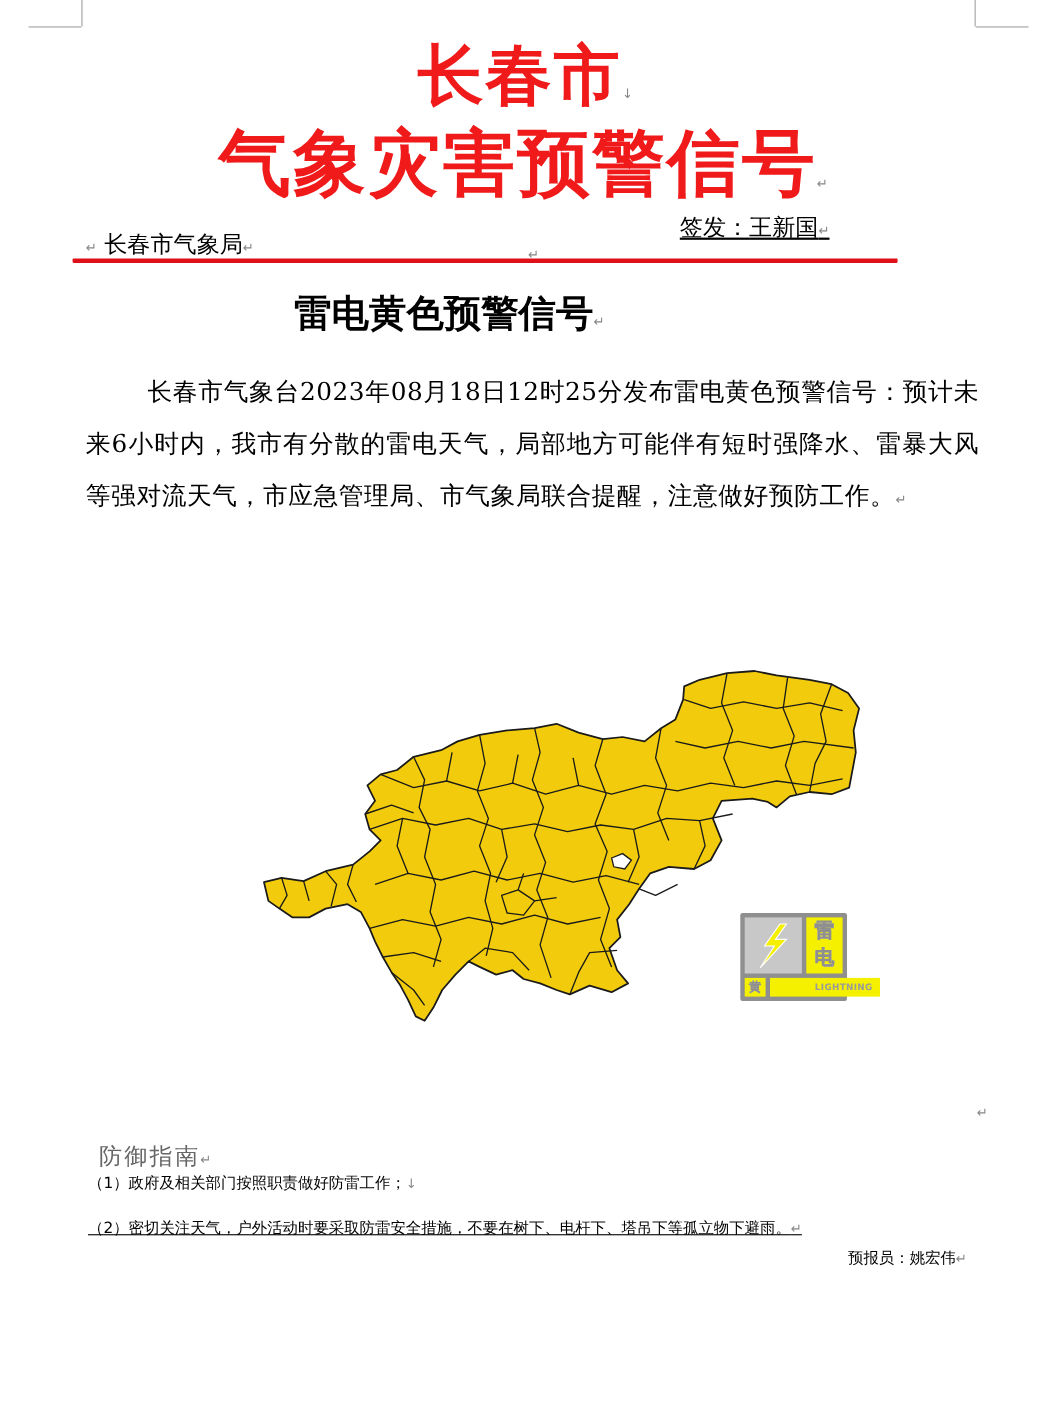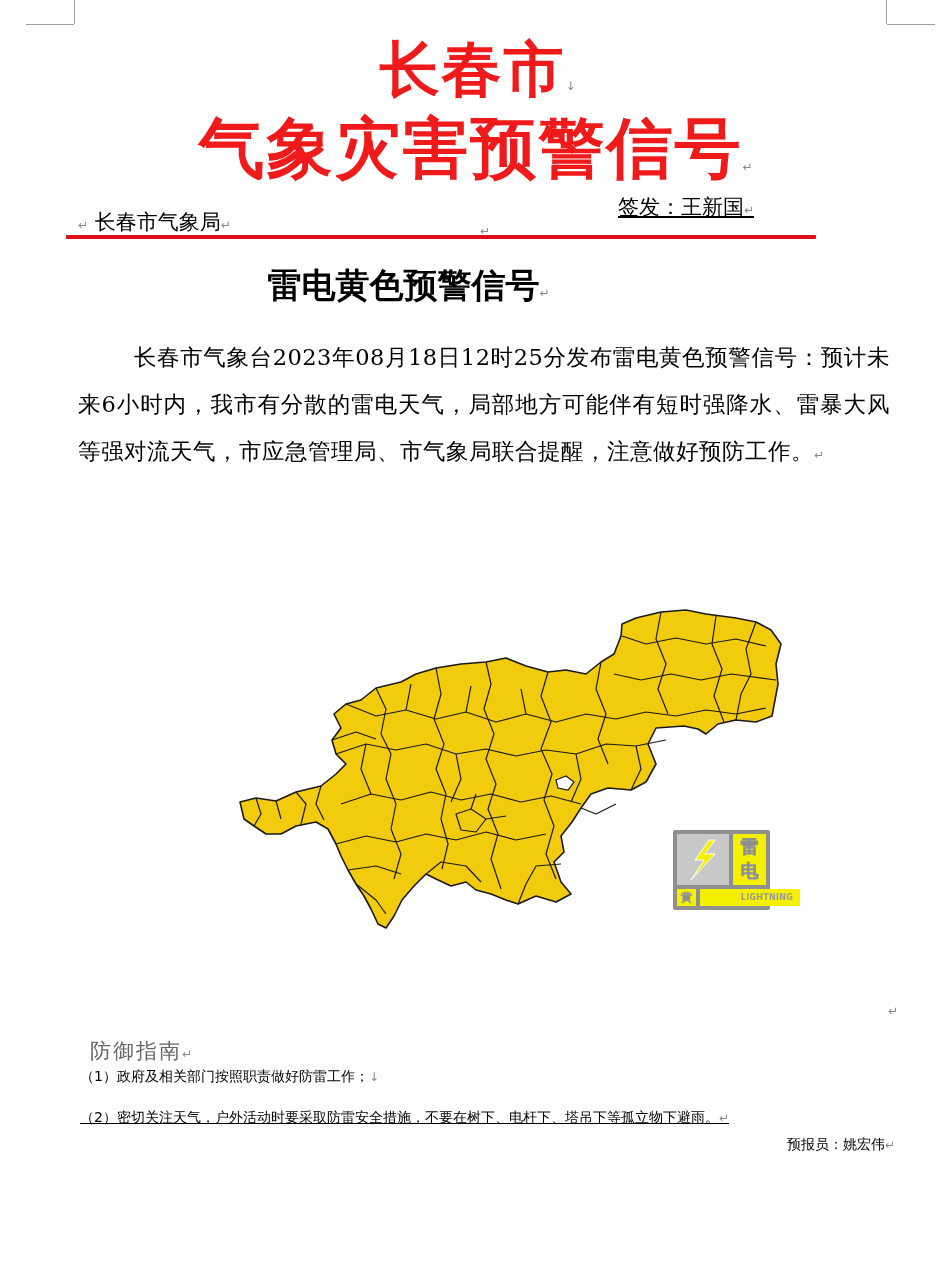--- a/index.html
+++ b/index.html
@@ -47,21 +47,21 @@
               -webkit-text-stroke:0.4px #8f8f8f; }
 
   .endmark { position:absolute; left:888px; top:1004px; }
 
   .guide-title { position:absolute; left:90px; top:1036px; font-size:21px; line-height:30px; color:#666;
                  letter-spacing:2px; font-family:"DejaVu Sans", sans-serif;text-align:center; }
   .guide-item { position:absolute; left:80px; font-size:14px; line-height:20px;
                 font-family:"DejaVu Sans", sans-serif; }
   .gi1 { top:1027px;margin-top:39px; }
   .gi2 { top:1107px;text-decoration:underline; }
-  .forecaster { position:absolute; right:56px; top:1134px; font-size:14px; line-height:20px;
+  .forecaster { position:absolute; right:72px; top:1134px; font-size:14px; line-height:20px;
                 font-family:"DejaVu Sans", sans-serif; }
 </style>
 </head>
 <body>
 
 <div class="corner-tl-v"></div>
 <div class="corner-tl-h"></div>
 <div class="corner-tr-v"></div>
 <div class="corner-tr-h"></div>
 

